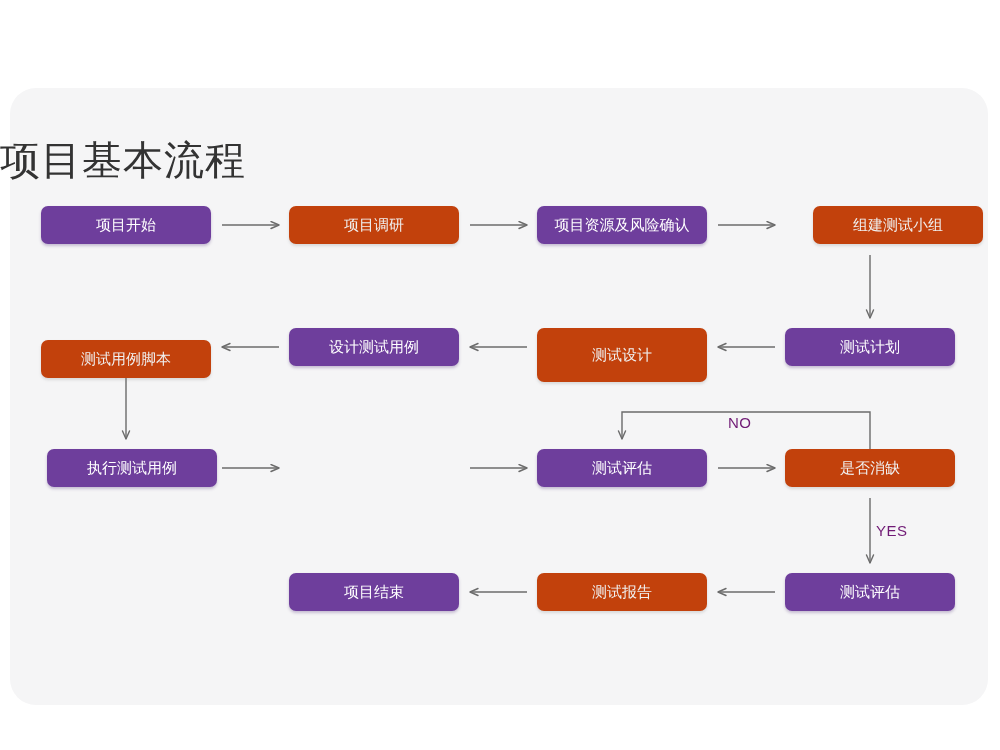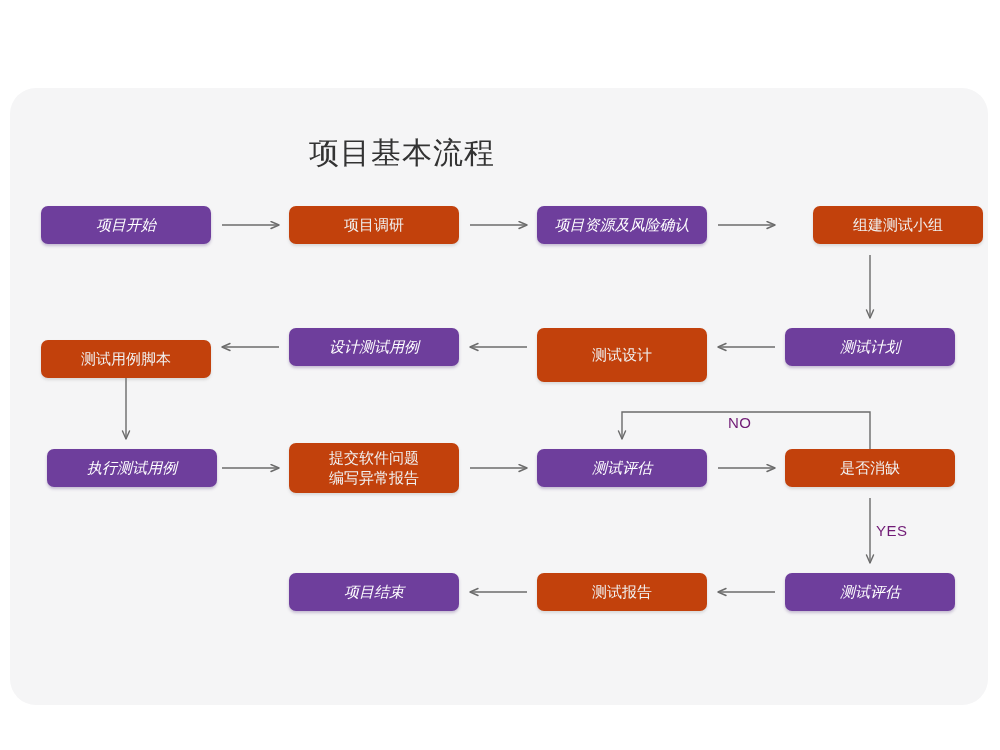--- a/index.html
+++ b/index.html
@@ -26,22 +26,22 @@
     width: 978px;
     height: 617px;
     background: #f5f5f6;
     border-radius: 26px;
   }
   #chart-title {
     position: absolute;
     left: 0;
     top: 133px;
     width: 804px;
-    text-align: center;
-    font-size: 30px;
+    text-align: left;
+    font-size: 40px;
     color: #333333;
     letter-spacing: 1px;
     font-weight: 400;
   }
 
   .node {
     position: absolute;
     display: flex;
     align-items: center;
     justify-content: center;
@@ -50,21 +50,20 @@
     font-size: 15px;
     line-height: 1.35;
     box-sizing: border-box;
     padding: 2px 6px;
     white-space: pre-line;
   }
   .node.purple {
     background: #6e3e9c;
     color: #ffffff;
     box-shadow: 0 2px 3px rgba(90,60,130,0.30);
-    font-style: italic;
   }
   .node.gray {
     background: #c2410c;
     color: #f0f0f0;
     box-shadow: 0 2px 3px rgba(120,120,120,0.22);
   }
 
   
   #links {
     position: absolute;
@@ -128,22 +127,20 @@
   <div class="node gray" style="left:289px;top:206px;width:170px;height:38px;">项目调研</div>
   <div class="node purple" style="left:537px;top:206px;width:170px;height:38px;">项目资源及风险确认</div>
   <div class="node gray" style="left:785px;top:206px;width:170px;height:38px;margin-left:28px;">组建测试小组</div>
 
   <div class="node gray" style="left:41px;top:328px;width:170px;height:38px;margin-top:12px;">测试用例脚本</div>
   <div class="node purple" style="left:289px;top:328px;width:170px;height:38px;">设计测试用例</div>
   <div class="node gray" style="left:537px;top:328px;width:170px;height:54px;">测试设计</div>
   <div class="node purple" style="left:785px;top:328px;width:170px;height:38px;">测试计划</div>
 
   <div class="node purple" style="left:47px;top:449px;width:170px;height:38px;">执行测试用例</div>
-  <div class="node gray" style="left:289px;top:443px;width:170px;height:50px;">提交软件问题
-编写异常报告</div>
   <div class="node purple" style="left:537px;top:449px;width:170px;height:38px;">测试评估</div>
   <div class="node gray" style="left:785px;top:449px;width:170px;height:38px;">是否消缺</div>
 
   <div class="node purple" style="left:289px;top:573px;width:170px;height:38px;">项目结束</div>
   <div class="node gray" style="left:537px;top:573px;width:170px;height:38px;">测试报告</div>
   <div class="node purple" style="left:785px;top:573px;width:170px;height:38px;">测试评估</div>
 
   <div class="edge-label" style="left:728px;top:414px;">NO</div>
   <div class="edge-label" style="left:876px;top:522px;">YES</div>
 

